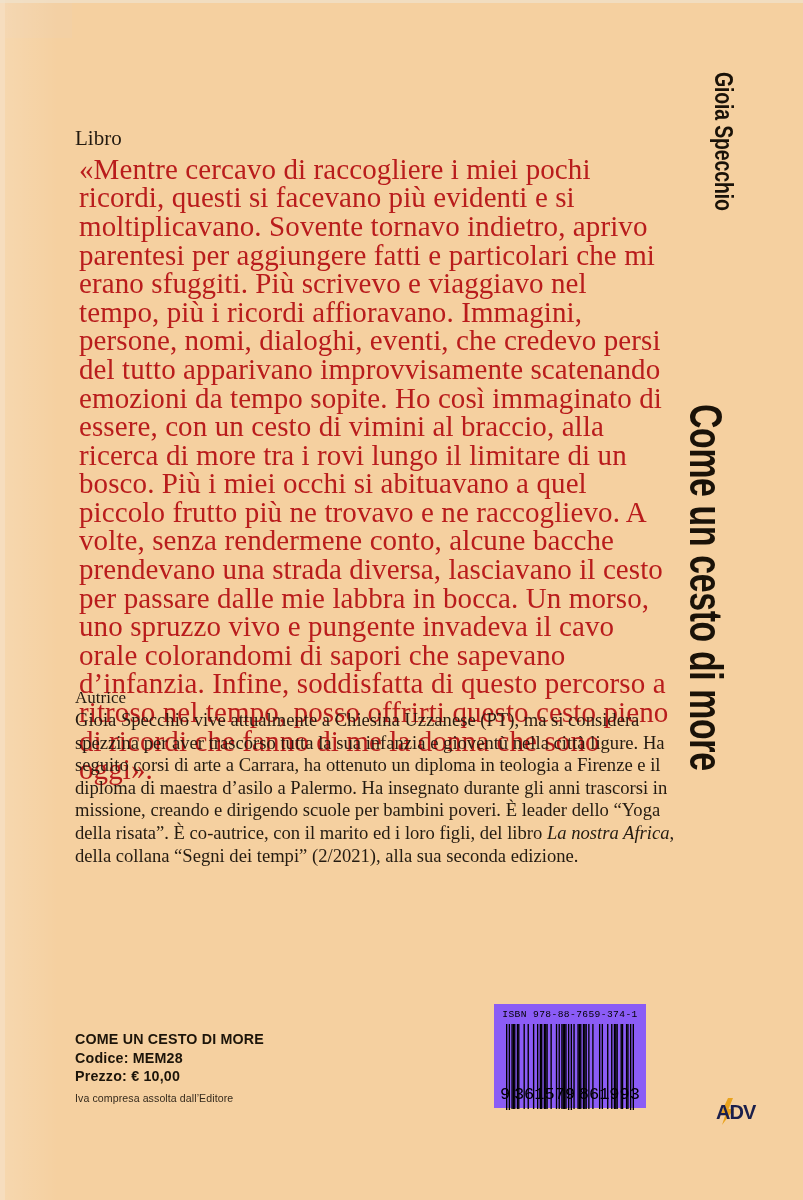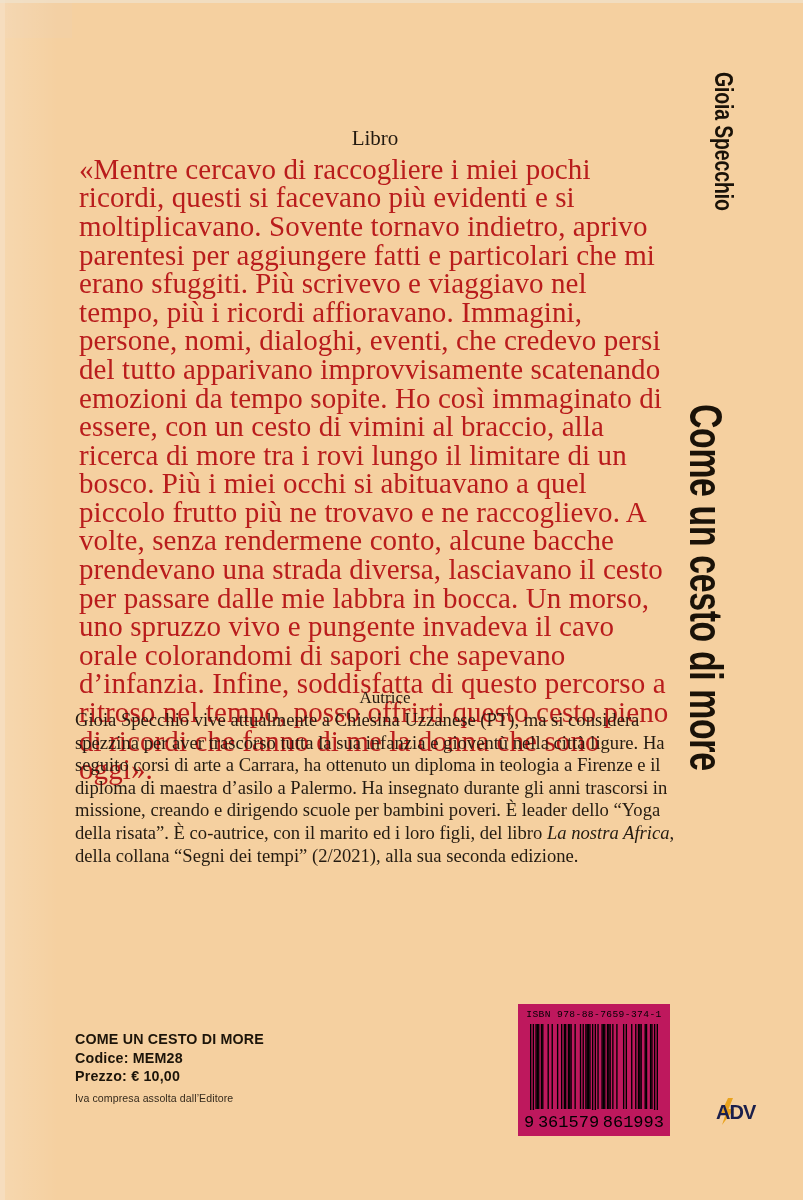--- a/index.html
+++ b/index.html
@@ -65,21 +65,20 @@
     top: 126px;
     width: 600px;
   }
 
   .section-label {
     font-family: "Liberation Serif", serif;
     font-size: 21px;
     color: #231a10;
     line-height: 1.18;
     margin: 0 0 1px 0;
-    text-align: center;
   }
   .section-label.bold { font-weight: normal; font-size: 17px; }
 
   .quote-body {
     font-family: "Liberation Serif", serif;
     font-size: 29px;
     line-height: 28.6px;
     color: #b91c1c;
     margin: 4px;
     letter-spacing: .1px;
@@ -124,25 +123,25 @@
     font-size: 11.5px;
     line-height: 16px;
     margin-top: 4px;
     color: #352a1c;
     letter-spacing: .1px;
   }
 
   
   .barcode-box {
     position: absolute;
-    left: 518px;
+    left: 494px;
     top: 1004px;
     width: 152px;
-    height: 132px;
-    background: #be185d;
+    height: 104px;
+    background: #8b5cf6;
     box-sizing: border-box;
   }
   .barcode-isbn {
     position: absolute;
     left: 0; right: 0;
     top: 5px;
     text-align: center;
     font-family: "Liberation Mono", "DejaVu Sans Mono", monospace;
     font-size: 9.6px;
     letter-spacing: .4px;

